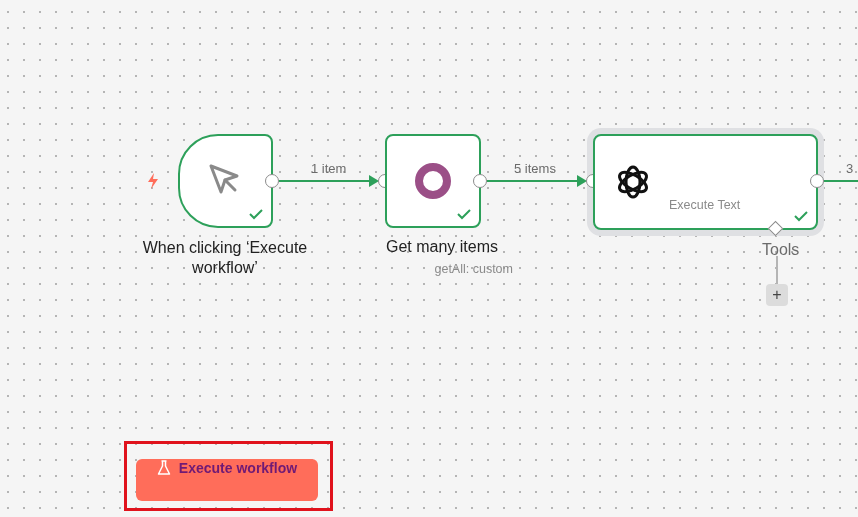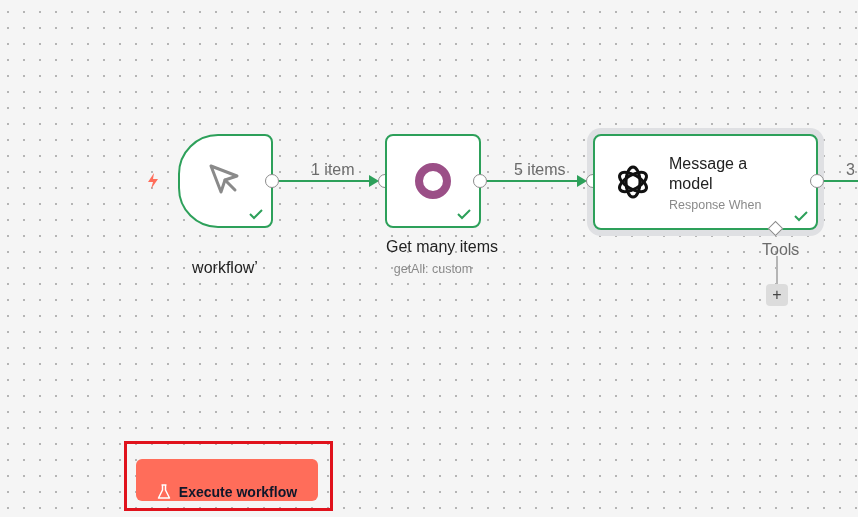--- a/index.html
+++ b/index.html
@@ -18,28 +18,28 @@
   .getmany { left:385px; top:134px; width:96px; height:94px; border-radius:8px; }
   .model-halo { position:absolute; left:587px; top:128px; width:237px; height:108px; background:#dfe0e3; border-radius:14px; }
   .model { left:593px; top:134px; width:225px; height:96px; border-radius:8px; }
   .check { position:absolute; right:8px; bottom:5px; width:14px; height:14px; }
   .port {
     position:absolute; width:14px; height:14px; border-radius:50%; background:#fff;
     border:1.5px solid #8c8c8c; box-sizing:border-box;
   }
   .edge { position:absolute; height:2px; background:#2da05a; }
   .arrow { position:absolute; width:0; height:0; border-top:6px solid transparent; border-bottom:6px solid transparent; border-left:10px solid #2da05a; }
-  .edge-label { position:absolute; font-size:16px; color:#6b6b6b; }
+  .edge-label { position:absolute; font-size:13px; color:#6b6b6b; }
   .node-title { position:absolute; font-size:16px; color:#222; text-align:center; }
-  .node-sub { position:absolute; font-size:12.5px; color:#8a8a8a; text-align:center; }
+  .node-sub { position:absolute; font-size:12.5px; color:#8a8a8a; text-align:right; }
   .exec-outline { position:absolute; left:124px; top:441px; width:209px; height:70px; border:3px solid #e0121c; box-sizing:border-box; }
   .exec-btn {
     position:absolute; left:136px; top:459px; width:182px; height:42px; border-radius:6px;
-    background:#ff6d5a; color:#0f172a; font-size:14px; font-weight:bold; border:none;
-    display:flex; align-items:flex-end; justify-content:center; gap:8px; box-sizing:border-box;
+    background:#ff6d5a; color:#701a75; font-size:14px; font-weight:bold; border:none;
+    display:flex; align-items:flex-start; justify-content:center; gap:8px; box-sizing:border-box;
     font-family:"Liberation Sans", sans-serif;
   }
 </style>
 </head>
 <body>
 
 <svg style="position:absolute;left:145px;top:172px" width="16" height="18" viewBox="0 0 16 18">
   <path d="M9 1 L3 10 L8 10 L6 17 L13 7 L8 7 Z" fill="#ff6d5a"></path>
 </svg>
 
@@ -47,21 +47,21 @@
   <svg style="position:absolute;left:27px;top:26px" width="36" height="36" viewBox="0 0 36 36">
     <path d="M4 4 L30 14 L18 18 L14 30 Z" fill="none" stroke="#8a8a8a" stroke-width="3" stroke-linejoin="round"></path>
     <path d="M18 18 L28 28" stroke="#8a8a8a" stroke-width="3" stroke-linecap="round"></path>
   </svg>
   <svg class="check" viewBox="0 0 14 14">
       <path d="M1 7 L5 11 L13 3" fill="none" stroke="#2da05a" stroke-width="2"></path>
     </svg>
 </div>
 <div class="port" style="left:265px;top:174px"></div>
 <div class="node-title" style="left:125px;top:238px;width:200px;line-height:20px">
-  <br><span>workflow’</span>
+  <span>When clicking ‘Execute</span><br><span>workflow’</span>
 </div>
 
 <div class="edge" style="left:279px;top:180px;width:92px"></div>
 <div class="arrow" style="left:369px;top:175px"></div>
 <div class="edge-label" style="left:311px;top:161px">1 item</div>
 
 <div class="port" style="left:378px;top:174px"></div>
 <div class="node getmany">
   <svg style="position:absolute;left:27px;top:26px" width="38" height="38" viewBox="0 0 38 38">
     <circle cx="19" cy="19" r="14" fill="none" stroke="#9b4f87" stroke-width="8"></circle>
@@ -81,24 +81,21 @@
 <div class="model-halo"></div>
 <div class="port" style="left:586px;top:174px"></div>
 <div class="node model">
   <svg style="position:absolute;left:18px;top:26px" width="40" height="40" viewBox="0 0 40 40">
     <g fill="none" stroke="#111" stroke-width="3">
       <ellipse cx="20" cy="20" rx="7" ry="15" transform="rotate(0 20 20)"></ellipse>
       <ellipse cx="20" cy="20" rx="7" ry="15" transform="rotate(60 20 20)"></ellipse>
       <ellipse cx="20" cy="20" rx="7" ry="15" transform="rotate(120 20 20)"></ellipse>
     </g>
   </svg>
-  <div style="position:absolute;left:74px;top:18px;font-size:16px;color:#222;line-height:20px">
-    <span>Message a</span><br><span>model</span>
-  </div>
-  <div style="position:absolute;left:74px;top:62px;font-size:12.5px;color:#8a8a8a">Response When</div>
+  <div style="position:absolute;left:74px;top:62px;font-size:12.5px;color:#8a8a8a">Execute Text</div>
   <svg class="check" viewBox="0 0 14 14">
       <path d="M1 7 L5 11 L13 3" fill="none" stroke="#2da05a" stroke-width="2"></path>
     </svg>
 </div>
 <div class="port" style="left:810px;top:174px"></div>
 
 <div style="position:absolute;left:770px;top:223px;width:11px;height:11px;background:#fff;border:1.5px solid #8c8c8c;transform:rotate(45deg);box-sizing:border-box"></div>
 <div style="position:absolute;left:762px;top:241px;font-size:16px;color:#6b6b6b">Tools</div>
 <div style="position:absolute;left:776px;top:256px;width:2px;height:28px;background:#b5b5b5"></div>
 <div style="position:absolute;left:766px;top:284px;width:22px;height:22px;background:#dcdcdc;border-radius:4px;color:#444;font-size:16px;text-align:center;line-height:22px">+</div>

